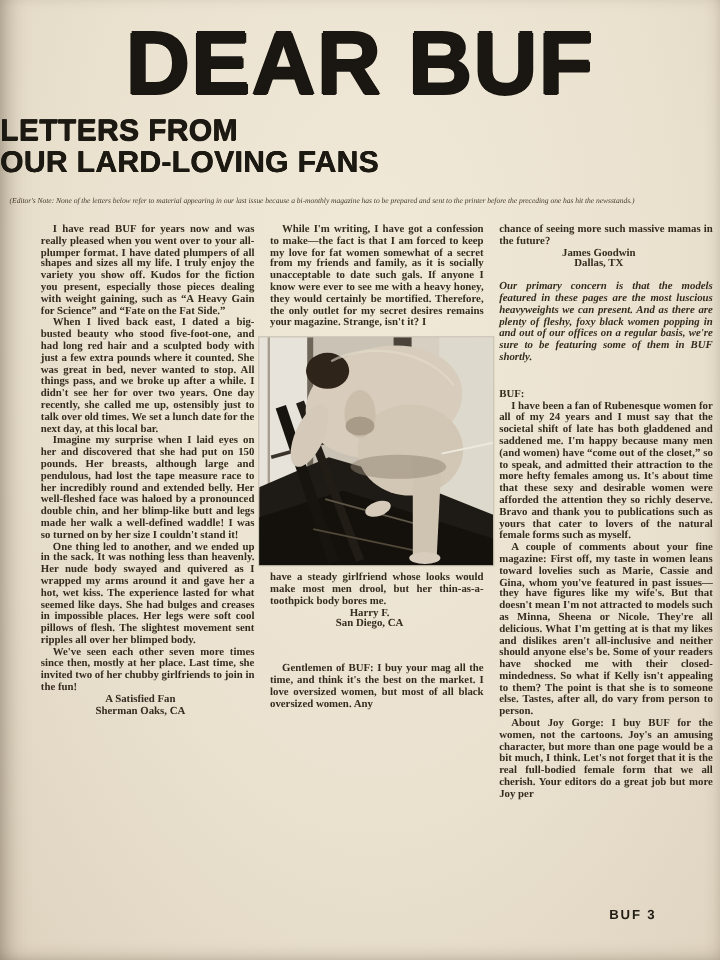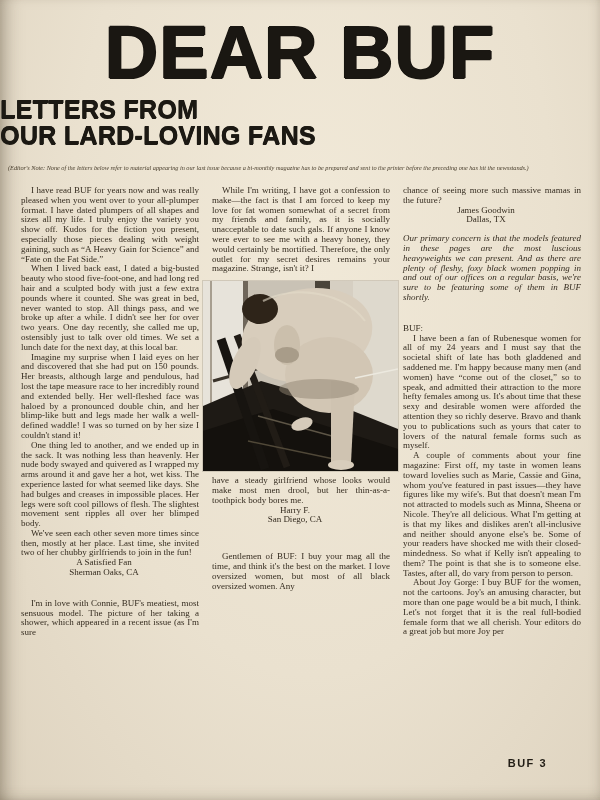--- a/index.html
+++ b/index.html
@@ -36,21 +36,21 @@
     text-shadow: 0 .5px 0 currentColor, .5px 0 0 currentColor;
     margin-top:2px;
   }
   .editor-note {
     margin:16px 0 0 8px;
     font-size:6.3px; font-style:italic; letter-spacing:-.03px;
     white-space:nowrap; color:#473c2b;
   }
   .columns {
     display:flex; gap:13px;
-    padding:0 21px; margin-top:15px;
+    padding:0 34px; margin-top:15px;font-weight:bold;
   }
   .col {
     width:178px; flex:0 0 178px;
     font-size:9px; line-height:9.8px;
     text-align:justify;
   }
   .col p { margin:0; }
   p.para  { text-indent:10px; }
   p.cont  { text-indent:0; }
   p.reply { font-style:italic; }
@@ -93,21 +93,20 @@
     <section class="col">
       <p class="para">I have read BUF for years now and was really pleased when you went over to your all-plumper format. I have dated plumpers of all shapes and sizes all my life. I truly enjoy the variety you show off. Kudos for the fiction you present, especially those pieces dealing with weight gaining, such as “A Heavy Gain for Science” and “Fate on the Fat Side.”</p>
       <p class="para">When I lived back east, I dated a big-busted beauty who stood five-foot-one, and had long red hair and a sculpted body with just a few extra pounds where it counted. She was great in bed, never wanted to stop. All things pass, and we broke up after a while. I didn't see her for over two years. One day recently, she called me up, ostensibly just to talk over old times. We set a lunch date for the next day, at this local bar.</p>
       <p class="para">Imagine my surprise when I laid eyes on her and discovered that she had put on 150 pounds. Her breasts, although large and pendulous, had lost the tape measure race to her incredibly round and extended belly. Her well-fleshed face was haloed by a pronounced double chin, and her blimp-like butt and legs made her walk a well-defined waddle! I was so turned on by her size I couldn't stand it!</p>
       <p class="para">One thing led to another, and we ended up in the sack. It was nothing less than heavenly. Her nude body swayed and quivered as I wrapped my arms around it and gave her a hot, wet kiss. The experience lasted for what seemed like days. She had bulges and creases in impossible places. Her legs were soft cool pillows of flesh. The slightest movement sent ripples all over her blimped body.</p>
       <p class="para">We've seen each other seven more times since then, mostly at her place. Last time, she invited two of her chubby girlfriends to join in the fun!</p>
       <div class="sig">
         <div>A Satisfied Fan</div>
         <div>Sherman Oaks, CA</div>
       </div>
-      <p class="para gap">I'm in love with Connie, BUF's meatiest, most sensuous model. The picture of her taking a shower, which appeared in a recent issue (as I'm sure</p>
     </section>
 
     <section class="col">
       <p class="para">While I'm writing, I have got a confession to make—the fact is that I am forced to keep my love for fat women somewhat of a secret from my friends and family, as it is socially unacceptable to date such gals. If anyone I know were ever to see me with a heavy honey, they would certainly be mortified. Therefore, the only outlet for my secret desires remains your magazine. Strange, isn't it? I</p>
 
       <figure class="photo">
         <svg viewBox="0 0 195 190" preserveAspectRatio="none">
           <rect x="0" y="0" width="195" height="190" fill="#c9c2b5"></rect>
           <rect x="0" y="0" width="44" height="130" fill="#e7e3da"></rect>
           <rect x="7" y="0" width="2" height="125" fill="#a79e8f"></rect>

